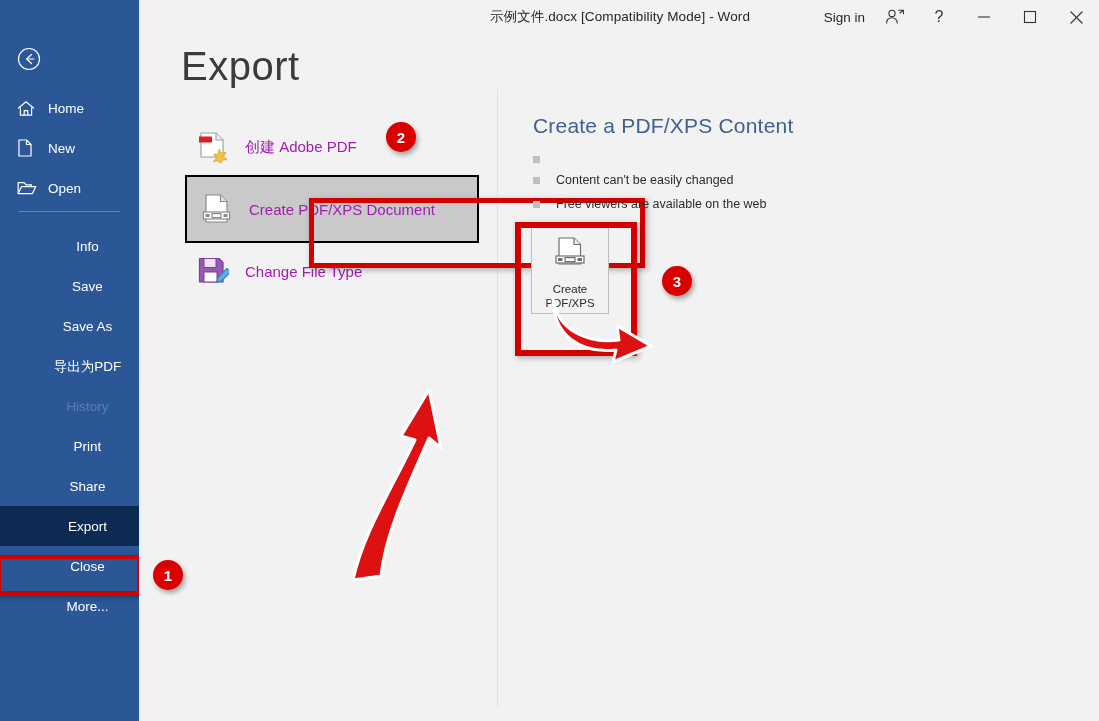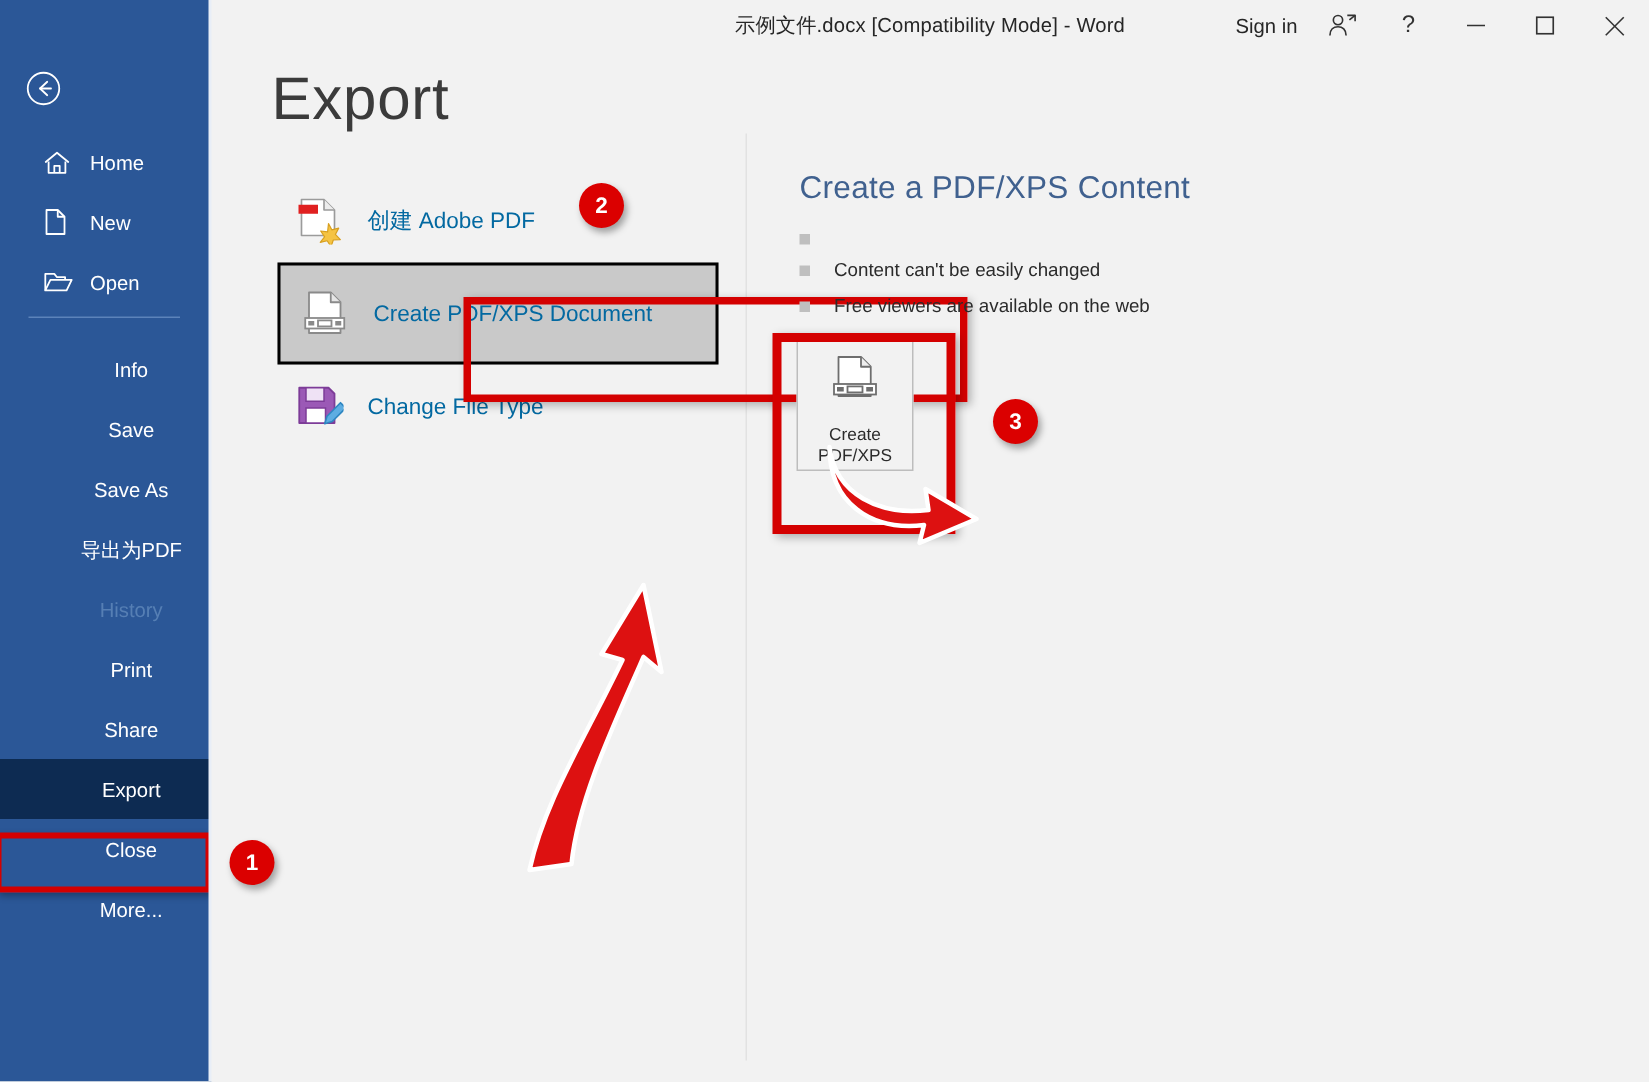--- a/index.html
+++ b/index.html
@@ -63,21 +63,21 @@
   }
   .back-btn {
     position: absolute; left: 16px; top: 46px;
     width: 26px; height: 26px;
     display: flex; align-items: center; justify-content: center;
     cursor: pointer;
   }
   .nav-top { position: absolute; left: 0; top: 88px; width: 141px; }
   .nav-item-icon {
     display: flex; align-items: center;
-    height: 40px; padding-left: 29px;
+    height: 40px; padding-left: 17px;
     color: #FFFFFF; font-size: 13.5px;
     cursor: pointer;
   }
   .nav-item-icon .ico {
     width: 22px; height: 18px;
     margin-right: 9px;
     display: flex; align-items: center; justify-content: flex-start;
   }
   .divider {
     position: absolute; left: 19px; top: 211px;
@@ -130,21 +130,21 @@
     display: flex; align-items: center;
     height: 56px; padding-left: 8px;
     cursor: pointer;
   }
   .option-row .oico {
     width: 44px; height: 40px;
     display: flex; align-items: center; justify-content: center;
     flex: 0 0 44px;
   }
   .option-row .olabel {
-    font-size: 15px; color: #0369a1;
+    font-size: 15px; color: #a21caf;
     padding-left: 10px;
     white-space: nowrap;
   }
   .option-row.selected {
     background: #C9C9C9;
     border: 2px solid #000000;
     height: 68px;
     margin-left: 2px;
     width: 294px;
   }

